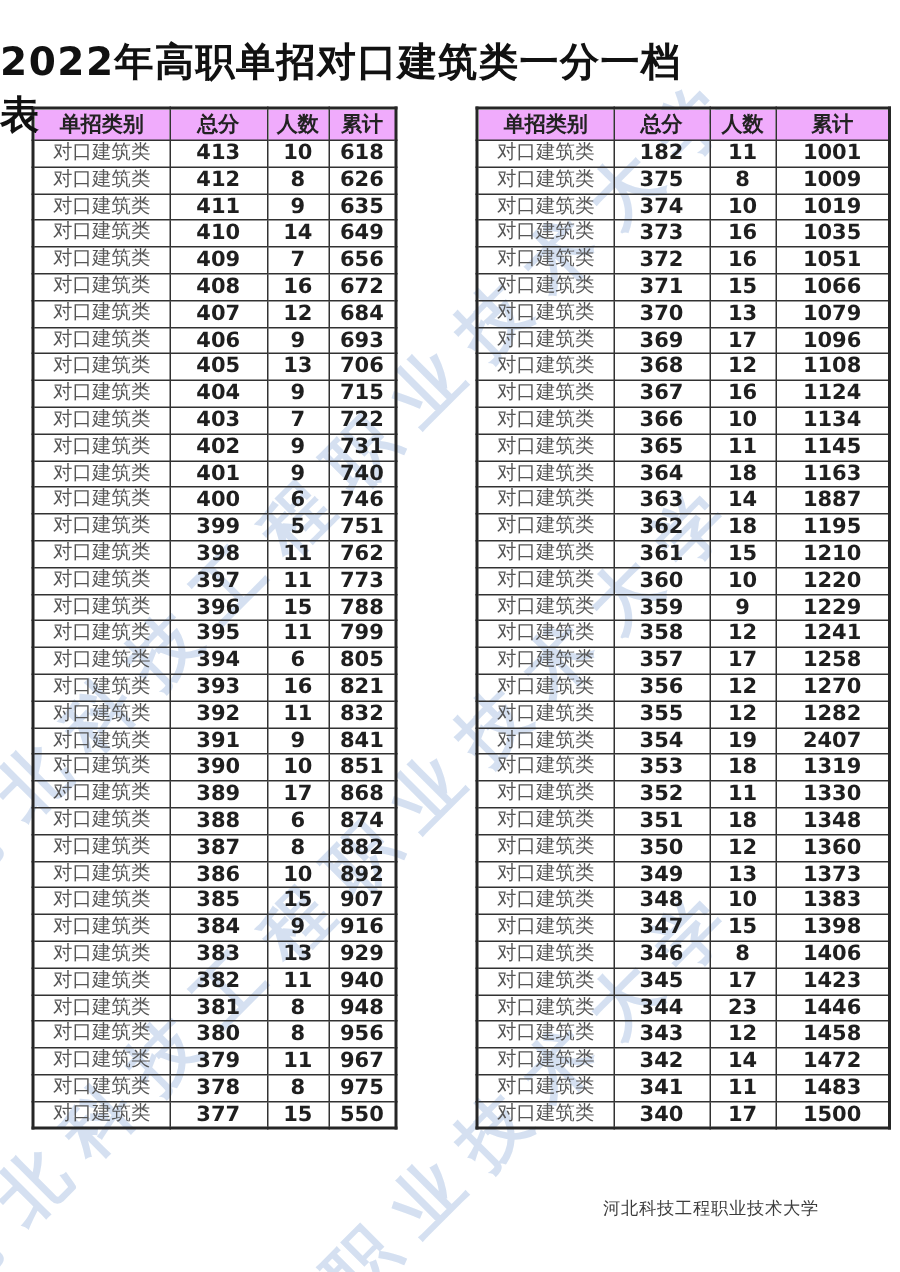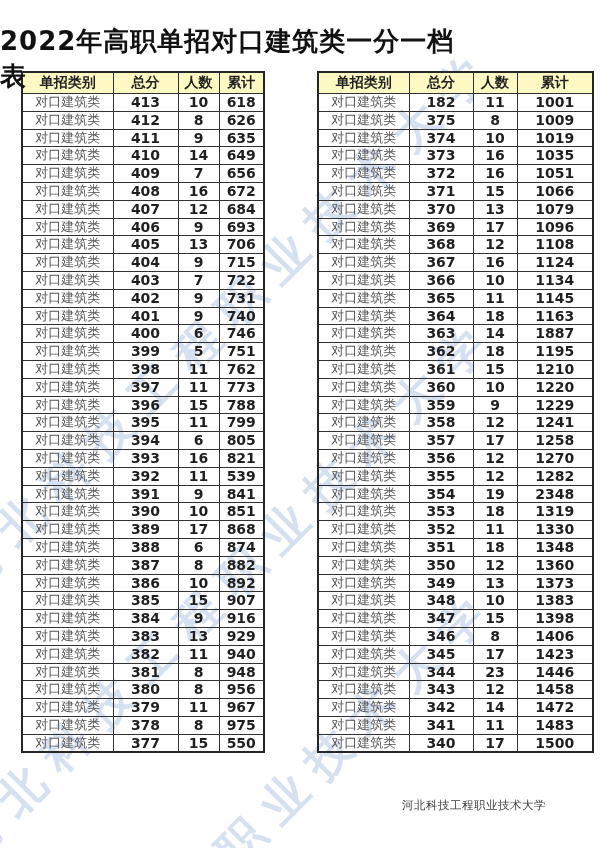--- a/index.html
+++ b/index.html
@@ -37,21 +37,21 @@
     border-collapse:collapse;table-layout:fixed;width:100%;
     border:2.5px solid #262626;
   }
   th,td{
     border:1.5px solid #323232;
     padding:0;margin:0;
     text-align:center;vertical-align:middle;
     overflow:hidden;white-space:nowrap;
   }
   th{
-    height:20px;background:#fef9c3;
+    height:20px;background:#f0abfc;
     font-size:14px;font-weight:bold;color:#222222;
   }
   td{height:16.8px;line-height:16.8px;background:transparent;}
   td.cat{font-size:13px;color:#565656;}
   td.num{font-size:14px;font-weight:bold;color:#1f1f1f;}
   
   .tbl-left  col.c1{width:91px;} .tbl-left  col.c2{width:65px;}
   .tbl-left  col.c3{width:41px;} .tbl-left  col.c4{width:45px;}
   .tbl-right col.c1{width:91px;} .tbl-right col.c2{width:64px;}
   .tbl-right col.c3{width:44px;} .tbl-right col.c4{width:76px;}
@@ -212,21 +212,21 @@
           <tr>
             <td class="cat">对口建筑类</td>
             <td class="num">393</td>
             <td class="num">16</td>
             <td class="num">821</td>
           </tr>
           <tr>
             <td class="cat">对口建筑类</td>
             <td class="num">392</td>
             <td class="num">11</td>
-            <td class="num">539</td>
+            <td class="num">832</td>
           </tr>
           <tr>
             <td class="cat">对口建筑类</td>
             <td class="num">391</td>
             <td class="num">9</td>
             <td class="num">841</td>
           </tr>
           <tr>
             <td class="cat">对口建筑类</td>
             <td class="num">390</td>
@@ -461,21 +461,21 @@
           <tr>
             <td class="cat">对口建筑类</td>
             <td class="num">355</td>
             <td class="num">12</td>
             <td class="num">1282</td>
           </tr>
           <tr>
             <td class="cat">对口建筑类</td>
             <td class="num">354</td>
             <td class="num">19</td>
-            <td class="num">2348</td>
+            <td class="num">2407</td>
           </tr>
           <tr>
             <td class="cat">对口建筑类</td>
             <td class="num">353</td>
             <td class="num">18</td>
             <td class="num">1319</td>
           </tr>
           <tr>
             <td class="cat">对口建筑类</td>
             <td class="num">352</td>

